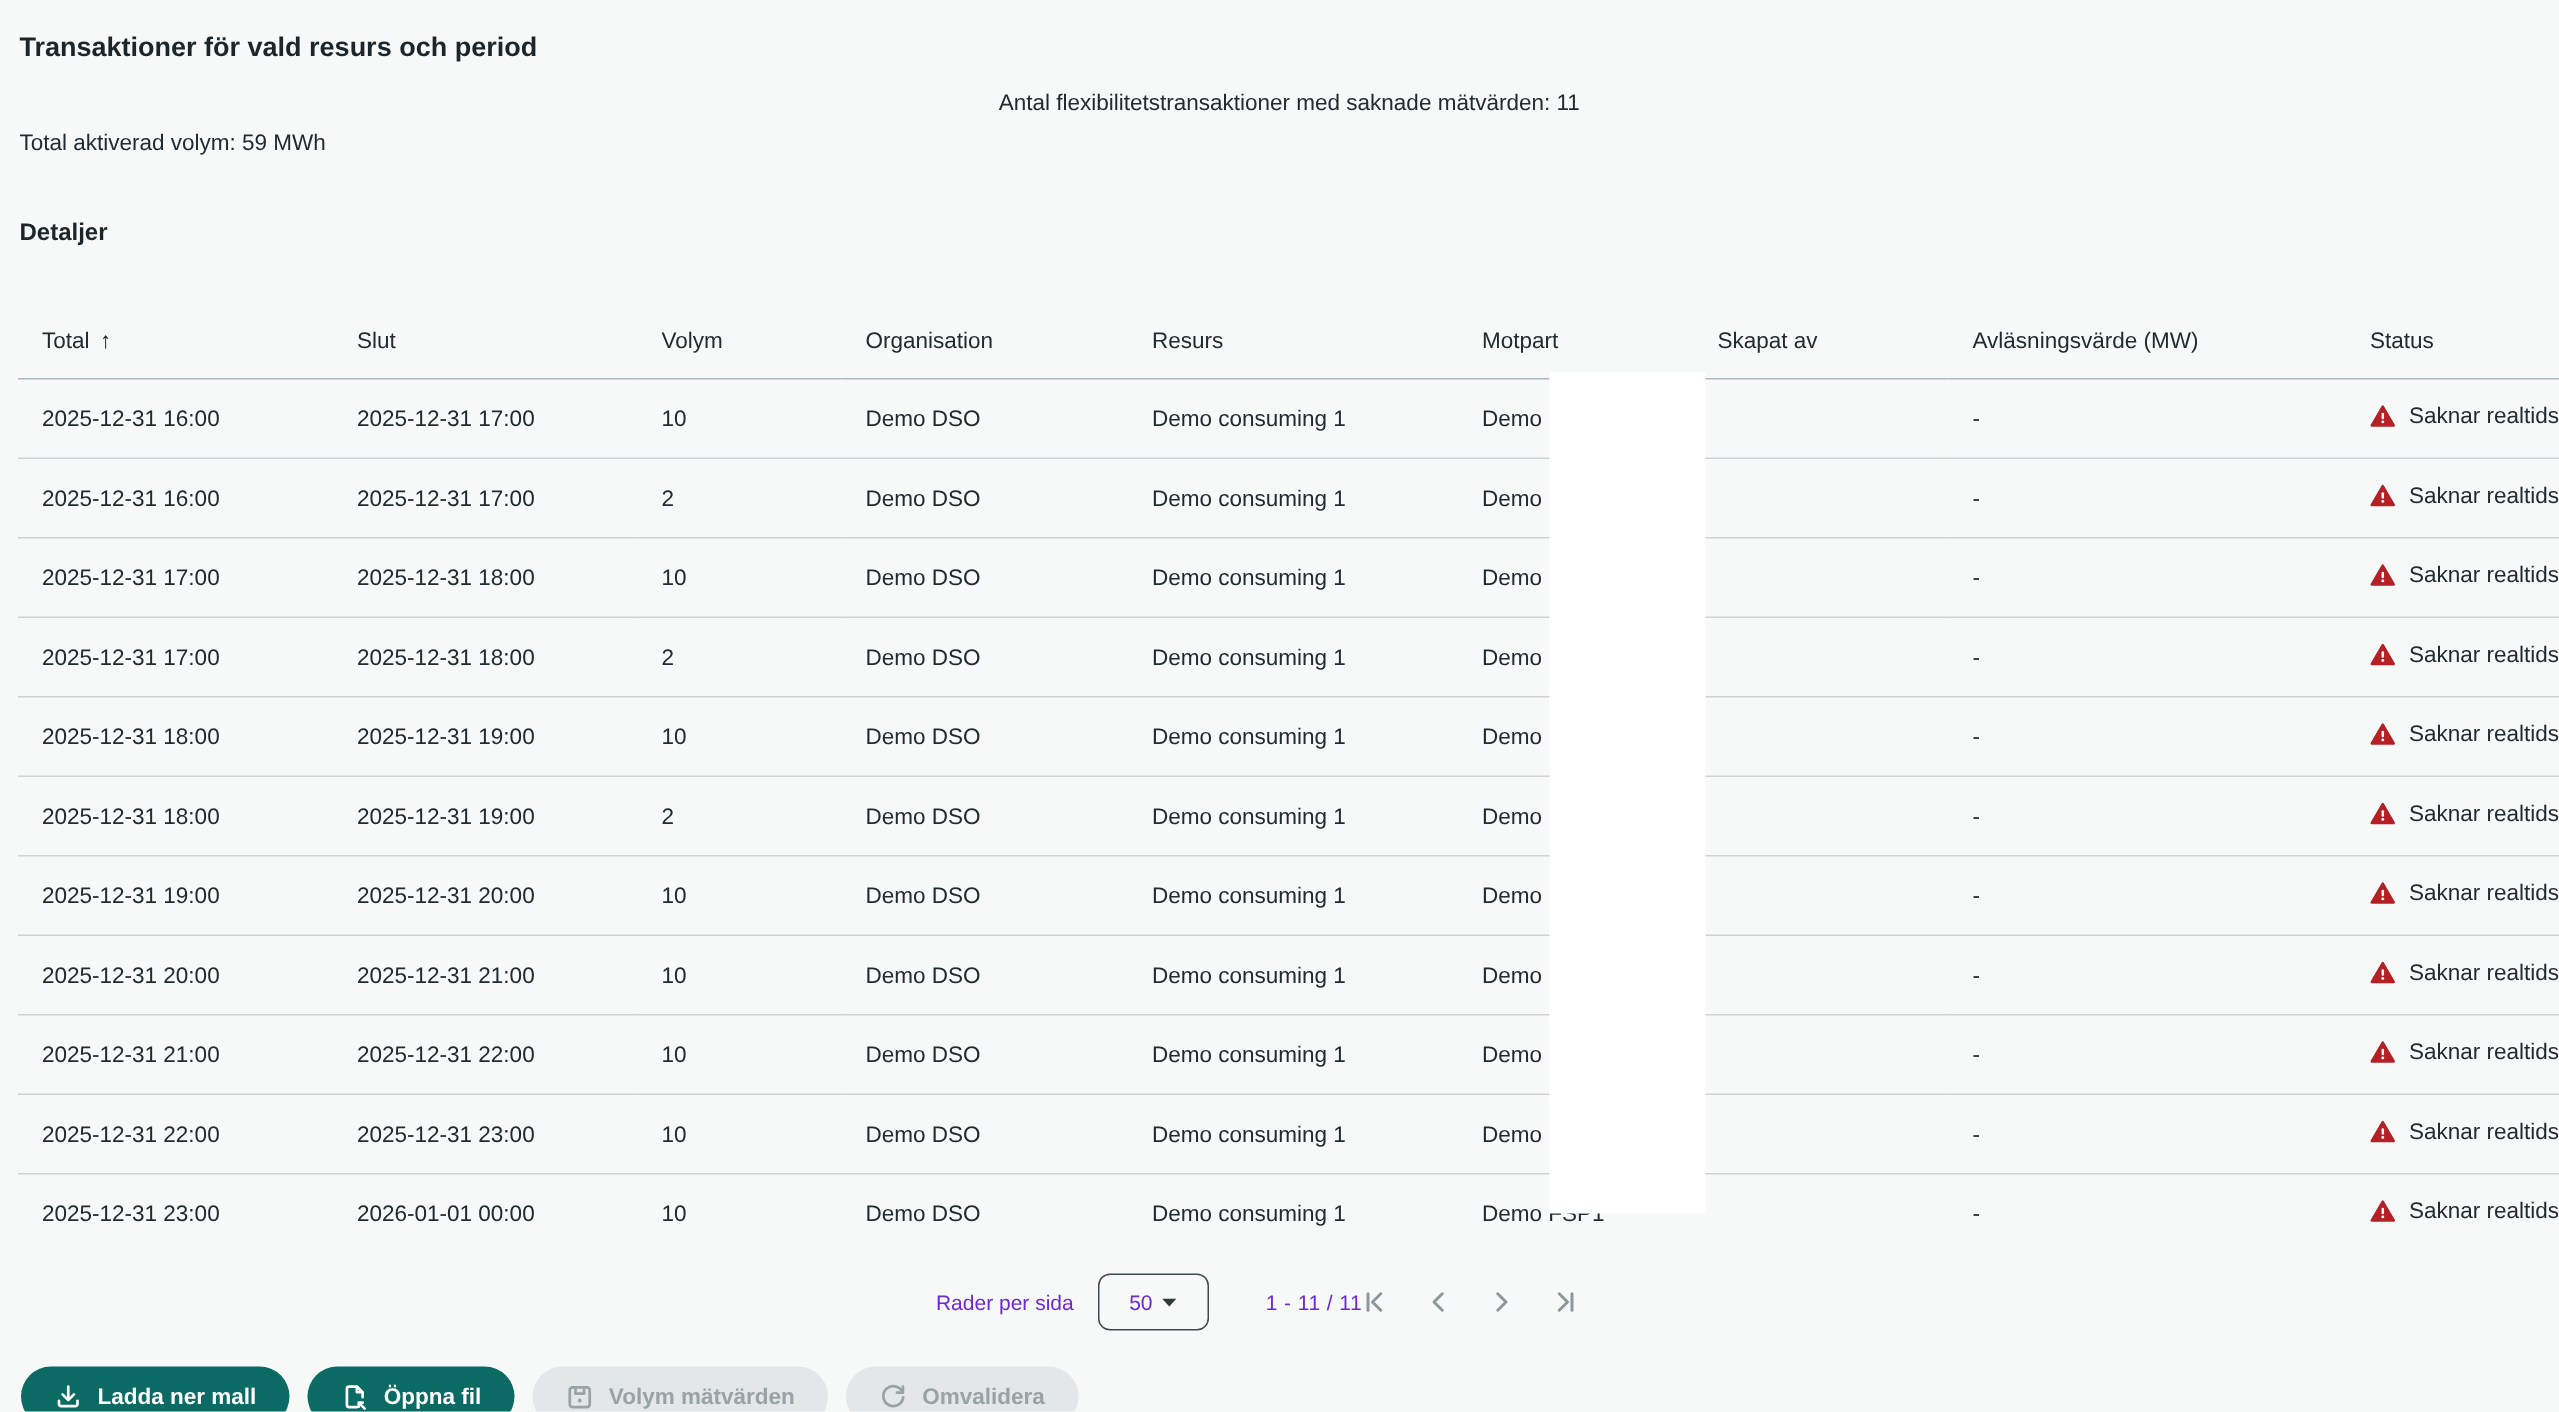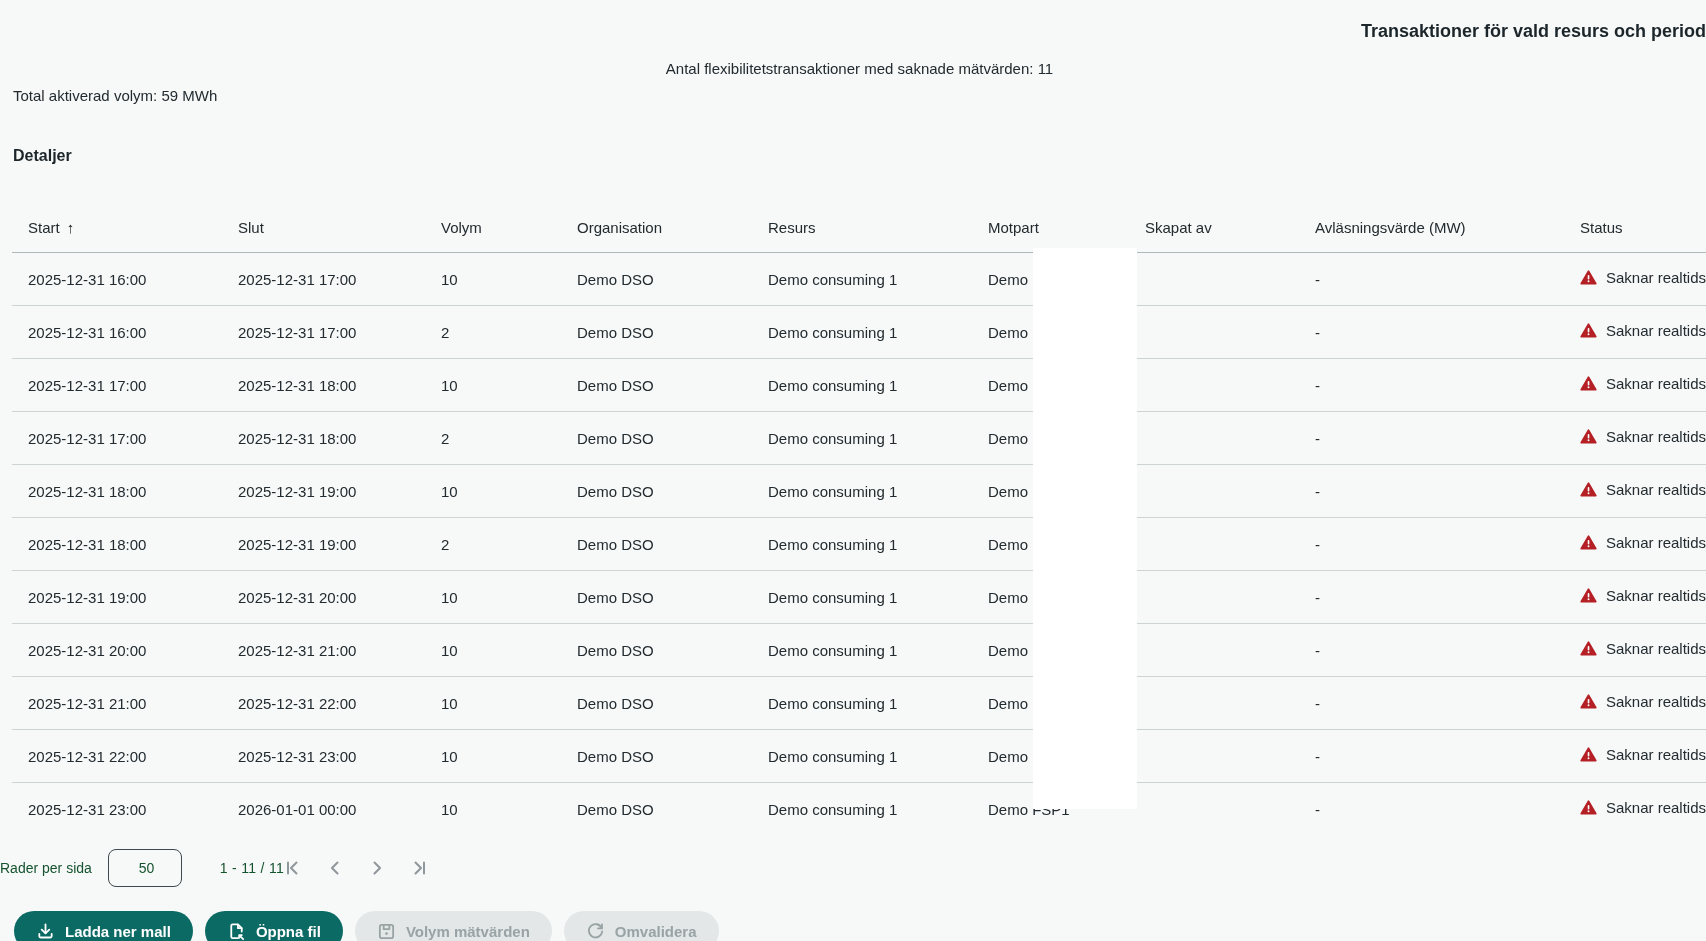--- a/index.html
+++ b/index.html
@@ -6,21 +6,21 @@
   body{
     width:1706px;height:941px;
     background:#f7f8f8;
     font-family:"Liberation Sans",sans-serif;
     color:#222b2f;
     position:relative;
     overflow:hidden;
   }
   .page-title{
     font-size:18px;font-weight:700;line-height:22px;
-    margin:20px 0 0 13px;color:#1c262a;text-align:right;
+    margin:20px 0 0 13px;color:#1c262a;
   }
   .summary-line{font-size:15px;line-height:20px;margin:0 0 0 13px;}
   .summary-line.first{margin-top:17px;text-align:center;}
   .summary-line.second{margin-top:7px;}
   .details-heading{font-size:16px;font-weight:700;line-height:20px;margin:40px 10px 0 13px;color:#1c262a;}
 
   table.tx{
     margin-left:12px;width:1694px;
     border-collapse:collapse;table-layout:fixed;
   }
@@ -44,29 +44,29 @@
   .sort-arrow{font-weight:700;margin-left:7px;font-size:15px;color:#16191c;}
   .status-wrap{display:inline-flex;align-items:center;gap:9px;}
 
   .redacted-box{
     position:absolute;left:1033px;top:248px;width:104px;height:561px;
     background:#ffffff;z-index:5;
   }
 
   .paginator{
     margin-top:13px;height:40px;
-    display:flex;align-items:center;justify-content:flex-start;
-    padding-right:30px;font-size:14px;color:#14532d;
+    display:flex;align-items:center;justify-content:center;
+    padding-right:30px;font-size:14px;color:#6d28d9;
   }
   .pp-label{margin-right:16px;}
   .pp-select{
     width:74px;height:38px;box-sizing:border-box;
     border:1.5px solid #3e4a4d;border-radius:8px;
     display:flex;align-items:center;justify-content:space-between;
-    padding:0 30px;margin-right:38px;background:transparent;cursor:pointer;
+    padding:0 20px;margin-right:38px;background:transparent;cursor:pointer;
   }
   .pp-range{letter-spacing:0.3px;}
   .pg-btn{
     background:none;border:none;padding:0;width:18px;height:18px;
     display:inline-flex;align-items:center;justify-content:center;cursor:pointer;
   }
   .pg-btn + .pg-btn{margin-left:24px;}
   .pg-btn svg{stroke:#8e979b;}
 
   .actions{
@@ -88,21 +88,21 @@
 
 <h1 class="page-title">Transaktioner för vald resurs och period</h1>
 <p class="summary-line first">Antal flexibilitetstransaktioner med saknade mätvärden: 11</p>
 <p class="summary-line second">Total aktiverad volym: 59 MWh</p>
 <h2 class="details-heading">Detaljer</h2>
 
 <table class="tx">
   <thead>
     <tr>
         <th class="col-start">
-    <span>Start</span><span class="sort-arrow">↑</span>
+    <span>Total</span><span class="sort-arrow">↑</span>
   </th>
         <th class="col-slut">
     <span>Slut</span>
   </th>
         <th class="col-volym">
     <span>Volym</span>
   </th>
         <th class="col-organisation">
     <span>Organisation</span>
   </th>

